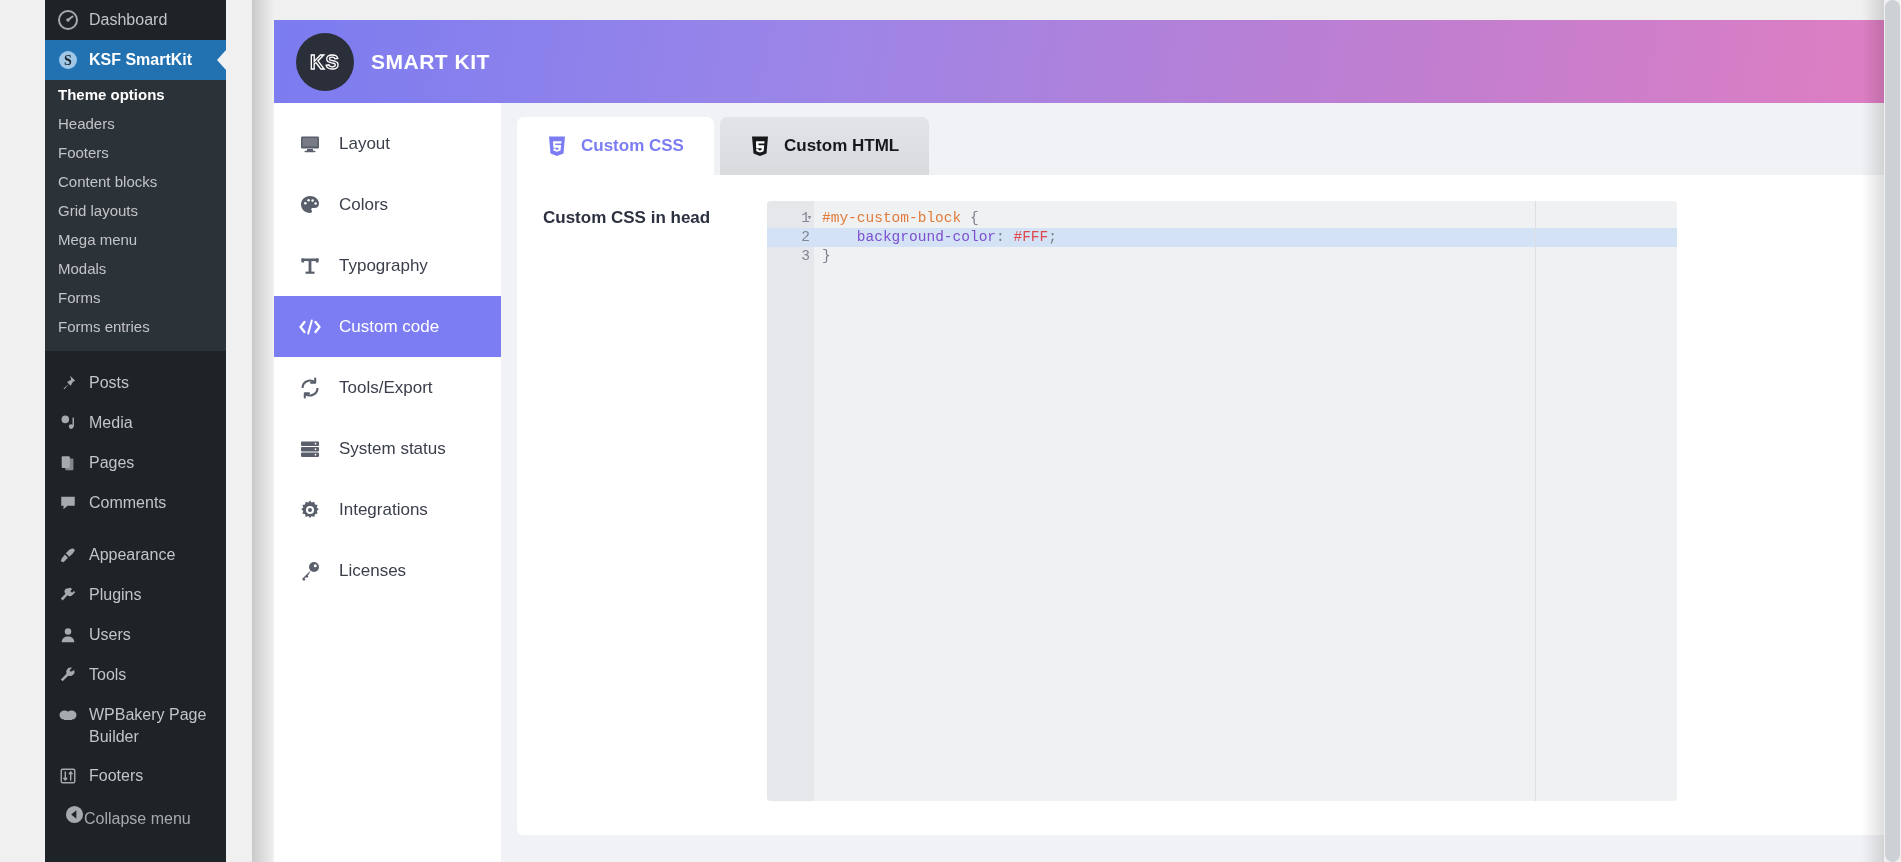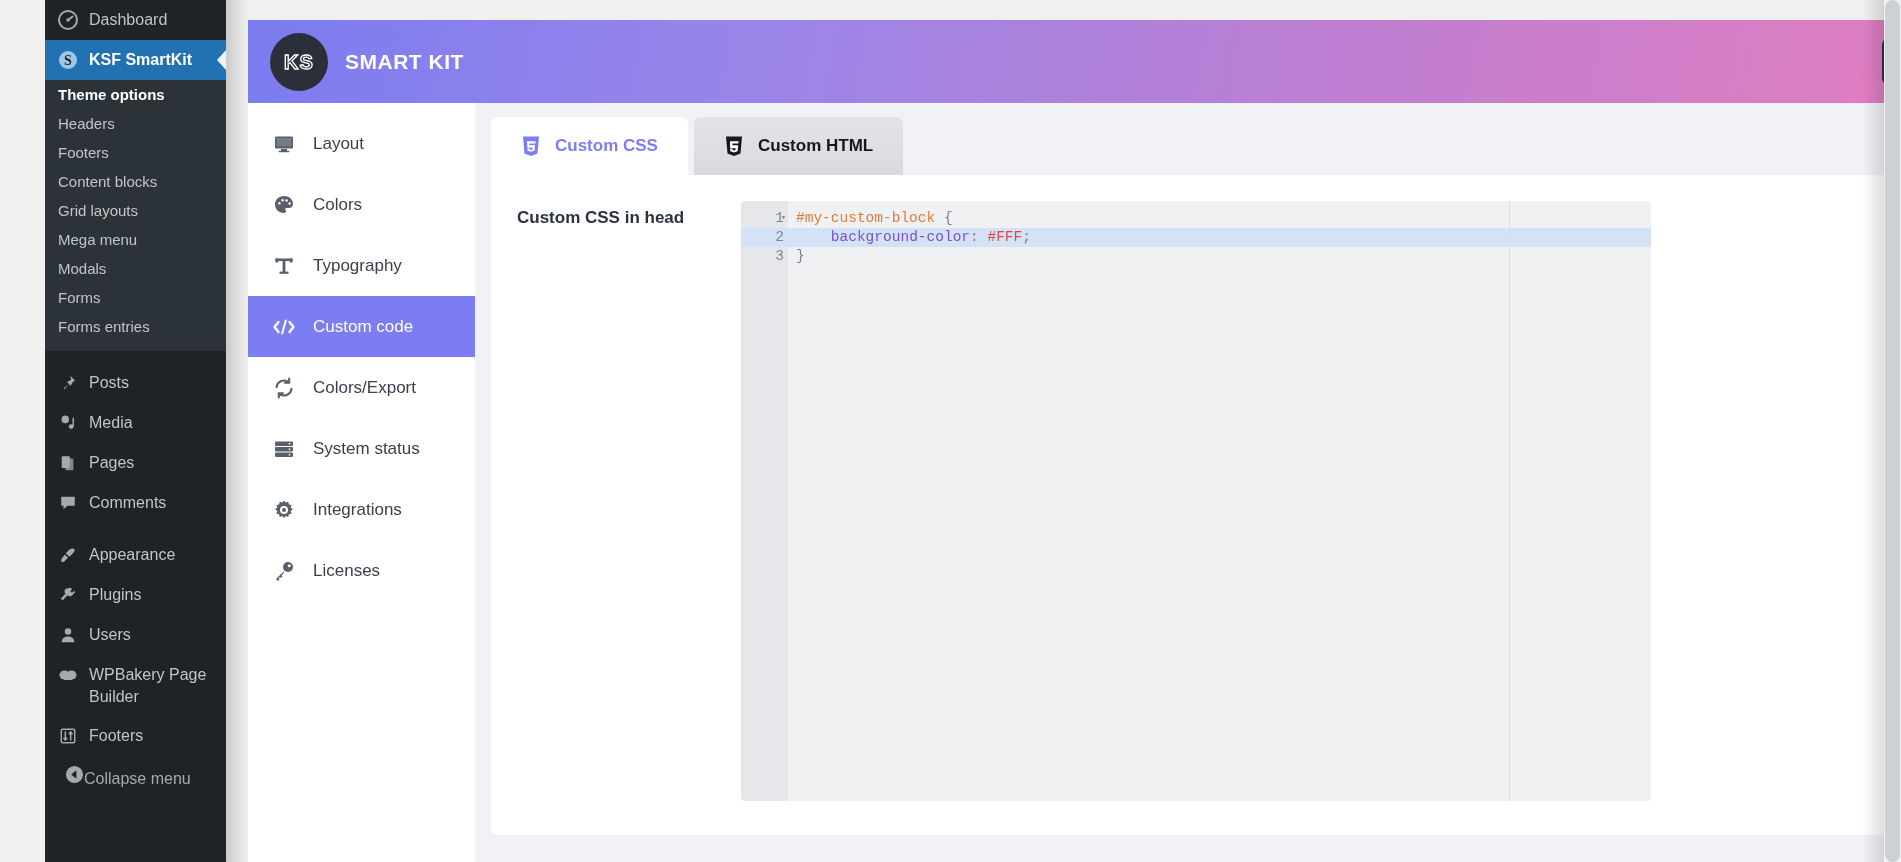--- a/index.html
+++ b/index.html
@@ -73,20 +73,21 @@
     font-size: 16px;
     cursor: pointer;
   }
 
   
   #main {
     flex: 1; height: 862px;
     background: #f0f0f1;
     position: relative;
     overflow: hidden;
+    margin-left: 26px;
   }
   #shadow-left {
     position: absolute; left: 0; top: 0; width: 22px; height: 862px;
     background: linear-gradient(to right, rgba(0,0,0,0.16), rgba(0,0,0,0));
     z-index: 20; pointer-events: none;
   }
   #scroll-track {
     position: absolute; right: 0; top: 0; width: 17px; height: 862px;
     background: #f0f0f1; z-index: 21;
   }
@@ -358,20 +359,28 @@
   <div class="wp-item">
     <span class="wp-ico">
       <svg width="18" height="18" viewBox="0 0 20 20" fill="currentColor">
         <circle cx="10" cy="6" r="3.6"></circle>
         <path d="M3 18 c0-4 3.2-6.2 7-6.2 s7 2.2 7 6.2 z"></path>
       </svg>
     </span>
     <span>Users</span>
   </div>
 
+  <div class="wp-item">
+    <span class="wp-ico">
+      <svg width="18" height="18" viewBox="0 0 20 20" fill="currentColor">
+        <path d="M17 4.5 a5 5 0 0 1 -6.7 6.2 L4 17 l-2 -2 6.3-6.3 A5 5 0 0 1 14.5 2 l-2.8 2.8 1.5 1.5 Z"></path>
+      </svg>
+    </span>
+    <span>Tools</span>
+  </div>
 
   <div class="wp-item" style="align-items:flex-start;">
     <span class="wp-ico">
       <svg width="20" height="18" viewBox="0 0 20 18" fill="currentColor">
         <ellipse cx="6.5" cy="9" rx="5" ry="4.5"></ellipse>
         <ellipse cx="13.5" cy="9" rx="5" ry="4.5"></ellipse>
         <rect x="6" y="9" width="8" height="5"></rect>
       </svg>
     </span>
     <span style="max-width:118px;">WPBakery Page Builder</span>
@@ -479,21 +488,21 @@
 
       <div class="nav-item">
         <span class="nav-ico">
           <svg width="22" height="22" viewBox="0 0 22 22" fill="none" stroke="currentColor" stroke-width="2.1">
             <path d="M3.5 11 a7.5 7.5 0 0 1 12.4 -5.6"></path>
             <path d="M18.5 11 a7.5 7.5 0 0 1 -12.4 5.6"></path>
             <path d="M16.2 1.6 v4.2 h-4.2" stroke-linecap="round" stroke-linejoin="round"></path>
             <path d="M5.8 20.4 v-4.2 h4.2" stroke-linecap="round" stroke-linejoin="round"></path>
           </svg>
         </span>
-        <span>Colors/Export</span>
+        <span>Tools/Export</span>
       </div>
 
       <div class="nav-item">
         <span class="nav-ico">
           <svg width="22" height="22" viewBox="0 0 22 22" fill="currentColor">
             <rect x="2" y="3.5" width="18" height="4.4" rx="0.8"></rect>
             <rect x="2" y="9" width="18" height="4.4" rx="0.8"></rect>
             <rect x="2" y="14.5" width="18" height="4.4" rx="0.8"></rect>
             <circle cx="16.5" cy="5.7" r="0.85" fill="#fff"></circle>
             <circle cx="16.5" cy="11.2" r="0.85" fill="#fff"></circle>

